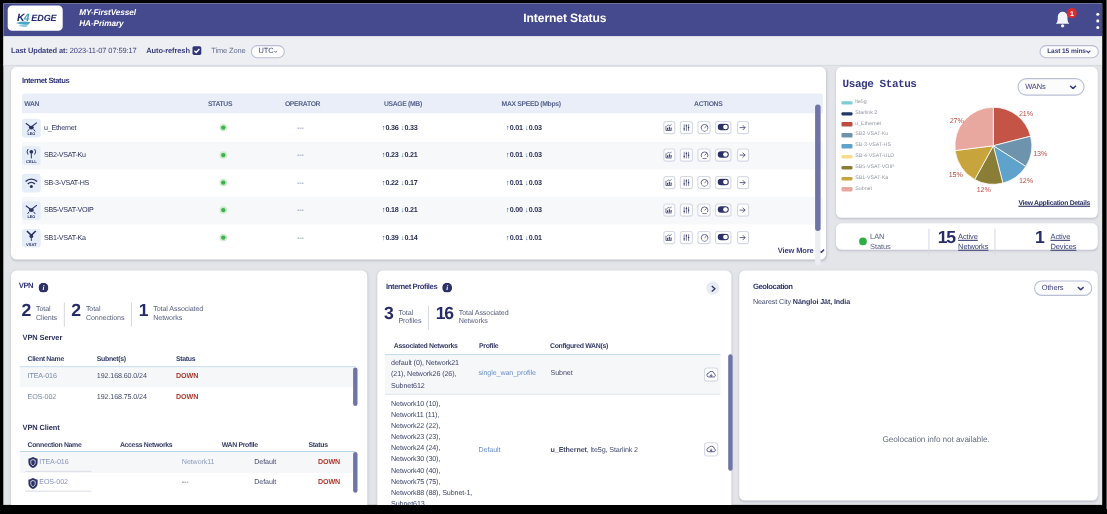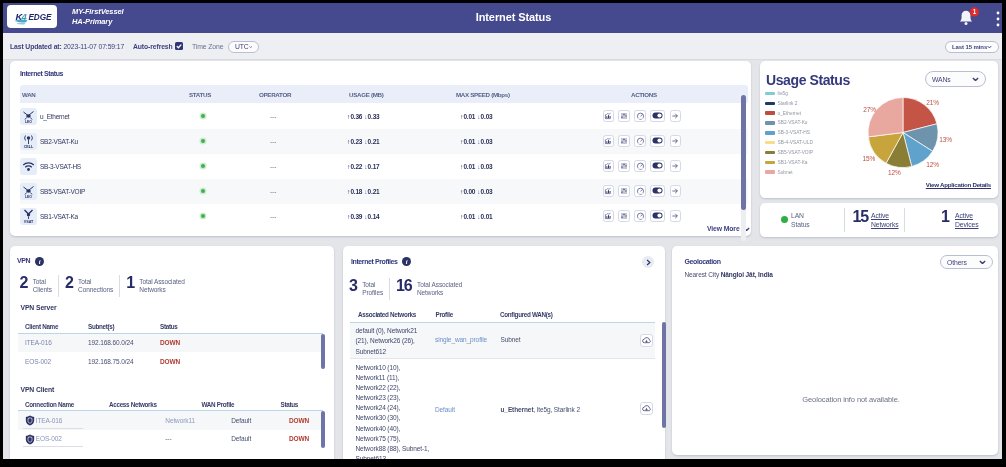--- a/index.html
+++ b/index.html
@@ -38,21 +38,21 @@
 .abtn.tg { width:15px; }
 #viewmore { position:absolute; left:697px; top:164px; white-space:nowrap; color:#3b3f83; font-size:6.8px; font-weight:bold; }
 #ist-scroll { position:absolute; left:731px; top:34px; width:5px; height:115px; background:#6e74a5; border-radius:3px; }
 
 #usg { left:757px; top:58px; width:238px; height:137px; }
 .leg { position:absolute; left:5px; top:27.5px; font-size:4.8px; color:#9196a1; letter-spacing:0; }
 .leg div { height:9.85px; display:flex; align-items:center; gap:3px; }
 .leg i { width:9.5px; height:3.5px; display:inline-block; border-radius:1px;}
 #vad { position:absolute; right:7px; top:120px; color:#2c3166; font-size:6.2px; font-weight:bold; text-decoration:underline; letter-spacing:-0.25px;}
 
-#lan { left:757px; top:200px; width:238px; height:34px; }
+#lan { left:757px; top:200px; width:238px; height:24px; }
 .statnum { color:#272c68; font-size:16px; font-weight:bold; letter-spacing:-1.2px;}
 .statlab { color:#5a6282; font-size:6.5px; line-height:8px; }
 .sechead { color:#30355f; font-size:6.8px; font-weight:bold; }
 .vth { color:#363c66; font-size:6.3px; font-weight:bold; letter-spacing:-0.3px; }
 .down { color:#b03a30; font-size:6.5px; font-weight:bold; }
 .vscroll { position:absolute; width:4px; background:#6e74a5; border-radius:2px; }
 .vdiv { width:1px; background:#d9dbe4; }
 
 #ipf { left:340px; top:243px; width:322px; height:220px; }
 
@@ -377,21 +377,21 @@
   </div>
       </div>
     <div id="viewmore">View More&nbsp; <svg width="7" height="4.5" viewBox="0 0 8 5">
           <path d="M1 1 L4 4 L7 1" stroke="#3b3f83" stroke-width="1.5" fill="none"></path>
         </svg></div>
     <div style="position:absolute;left:731px;top:34px;width:5px;height:146px;background:#eceef2;border-radius:3px;"></div>
       <div id="ist-scroll"></div>
   </div>
 
   <div class="card" id="usg">
-    <div class="ctitle" style="position:absolute; left:6px; top:11px; font-size:14px;">Usage Status</div>
+    <div class="ctitle" style="position:absolute; left:6px; top:11px; font-size:10px;font-family:Liberation Mono, monospace;">Usage Status</div>
     <div class="pill" style="position:absolute; left:165px; top:10px; width:61px; height:16px; border-radius:8px;">WANs <svg width="7" height="4.5" viewBox="0 0 8 5">
           <path d="M1 1 L4 4 L7 1" stroke="#3c3f7e" stroke-width="1.6" fill="none"></path>
         </svg></div>
     <div class="leg">
       <div><i style="background:#7ecdd3"></i>lte5g</div>
       <div><i style="background:#1f3864"></i>Starlink 2</div>
       <div><i style="background:#bf4c41"></i>u_Ethernet</div>
       <div><i style="background:#6d93ad"></i>SB2-VSAT-Ku</div>
       <div><i style="background:#5fa2cc"></i>SB-3-VSAT-HS</div>
       <div><i style="background:#f7dd8a"></i>SB-4-VSAT-ULD</div>

